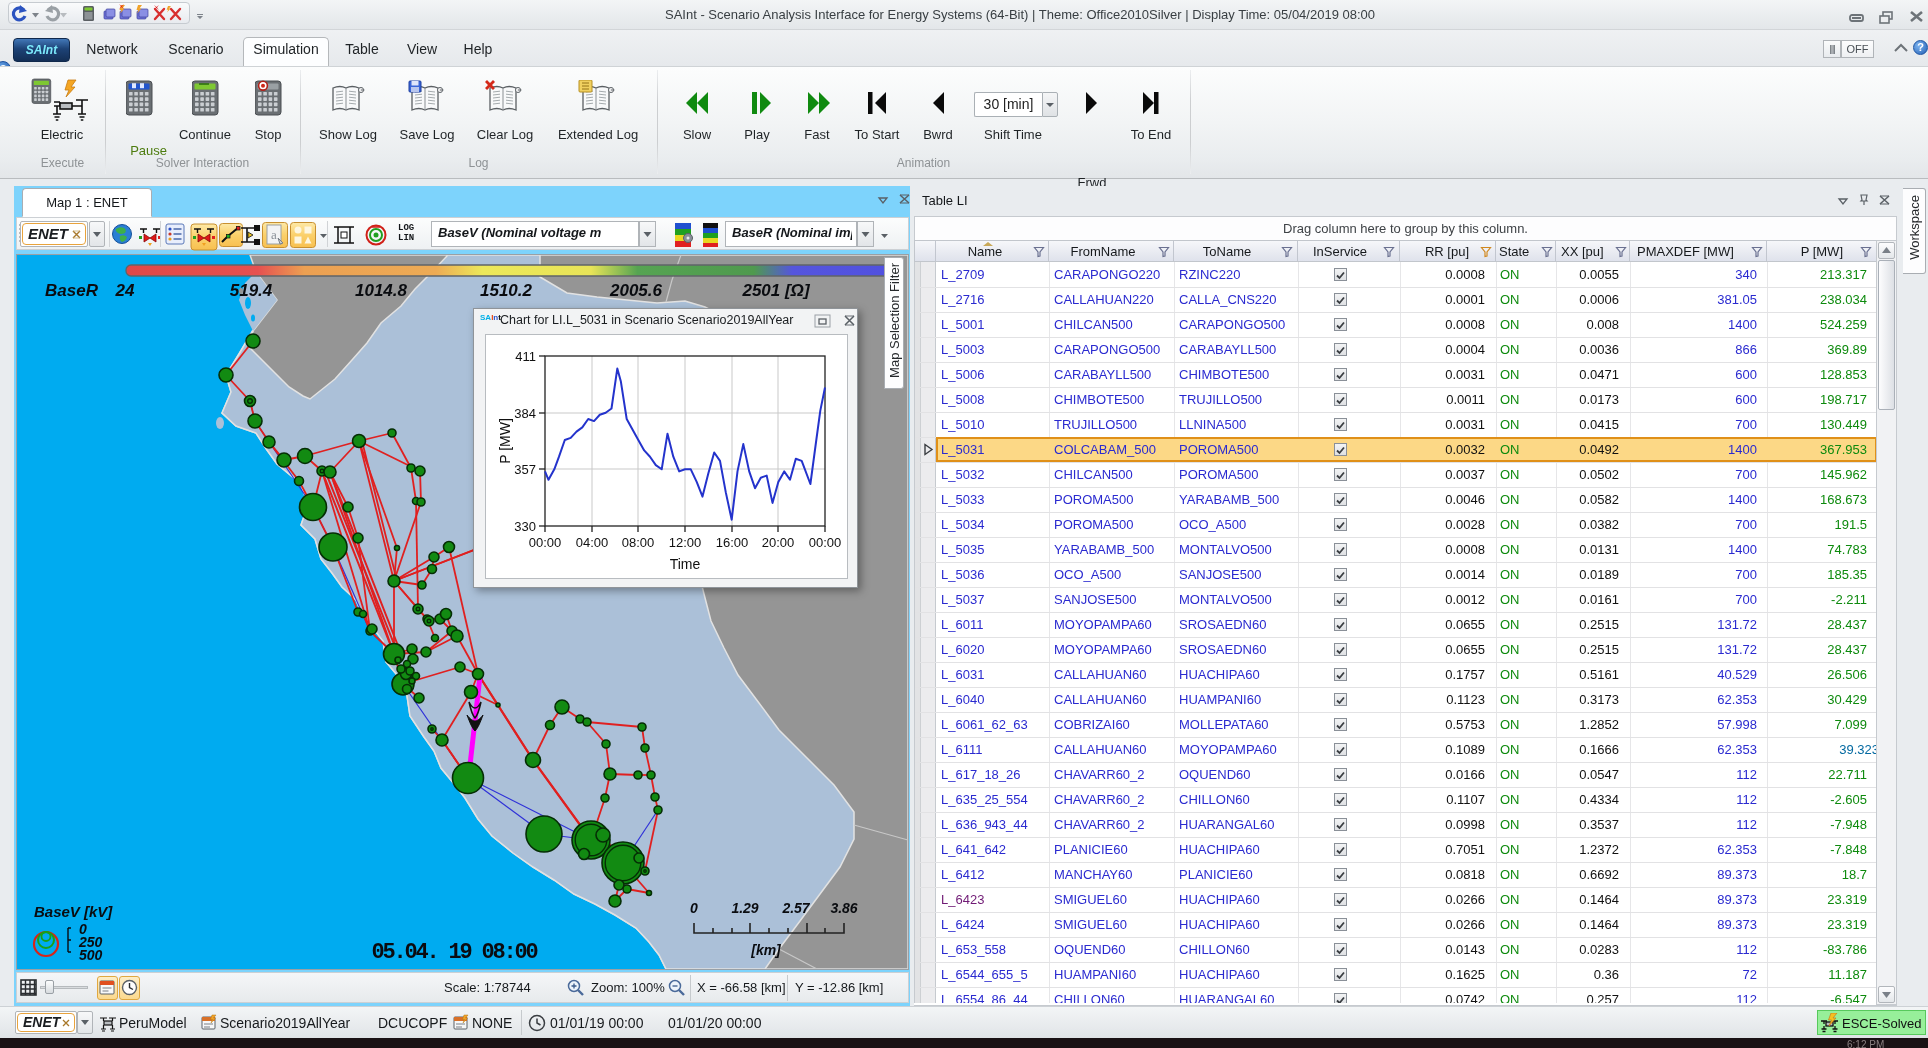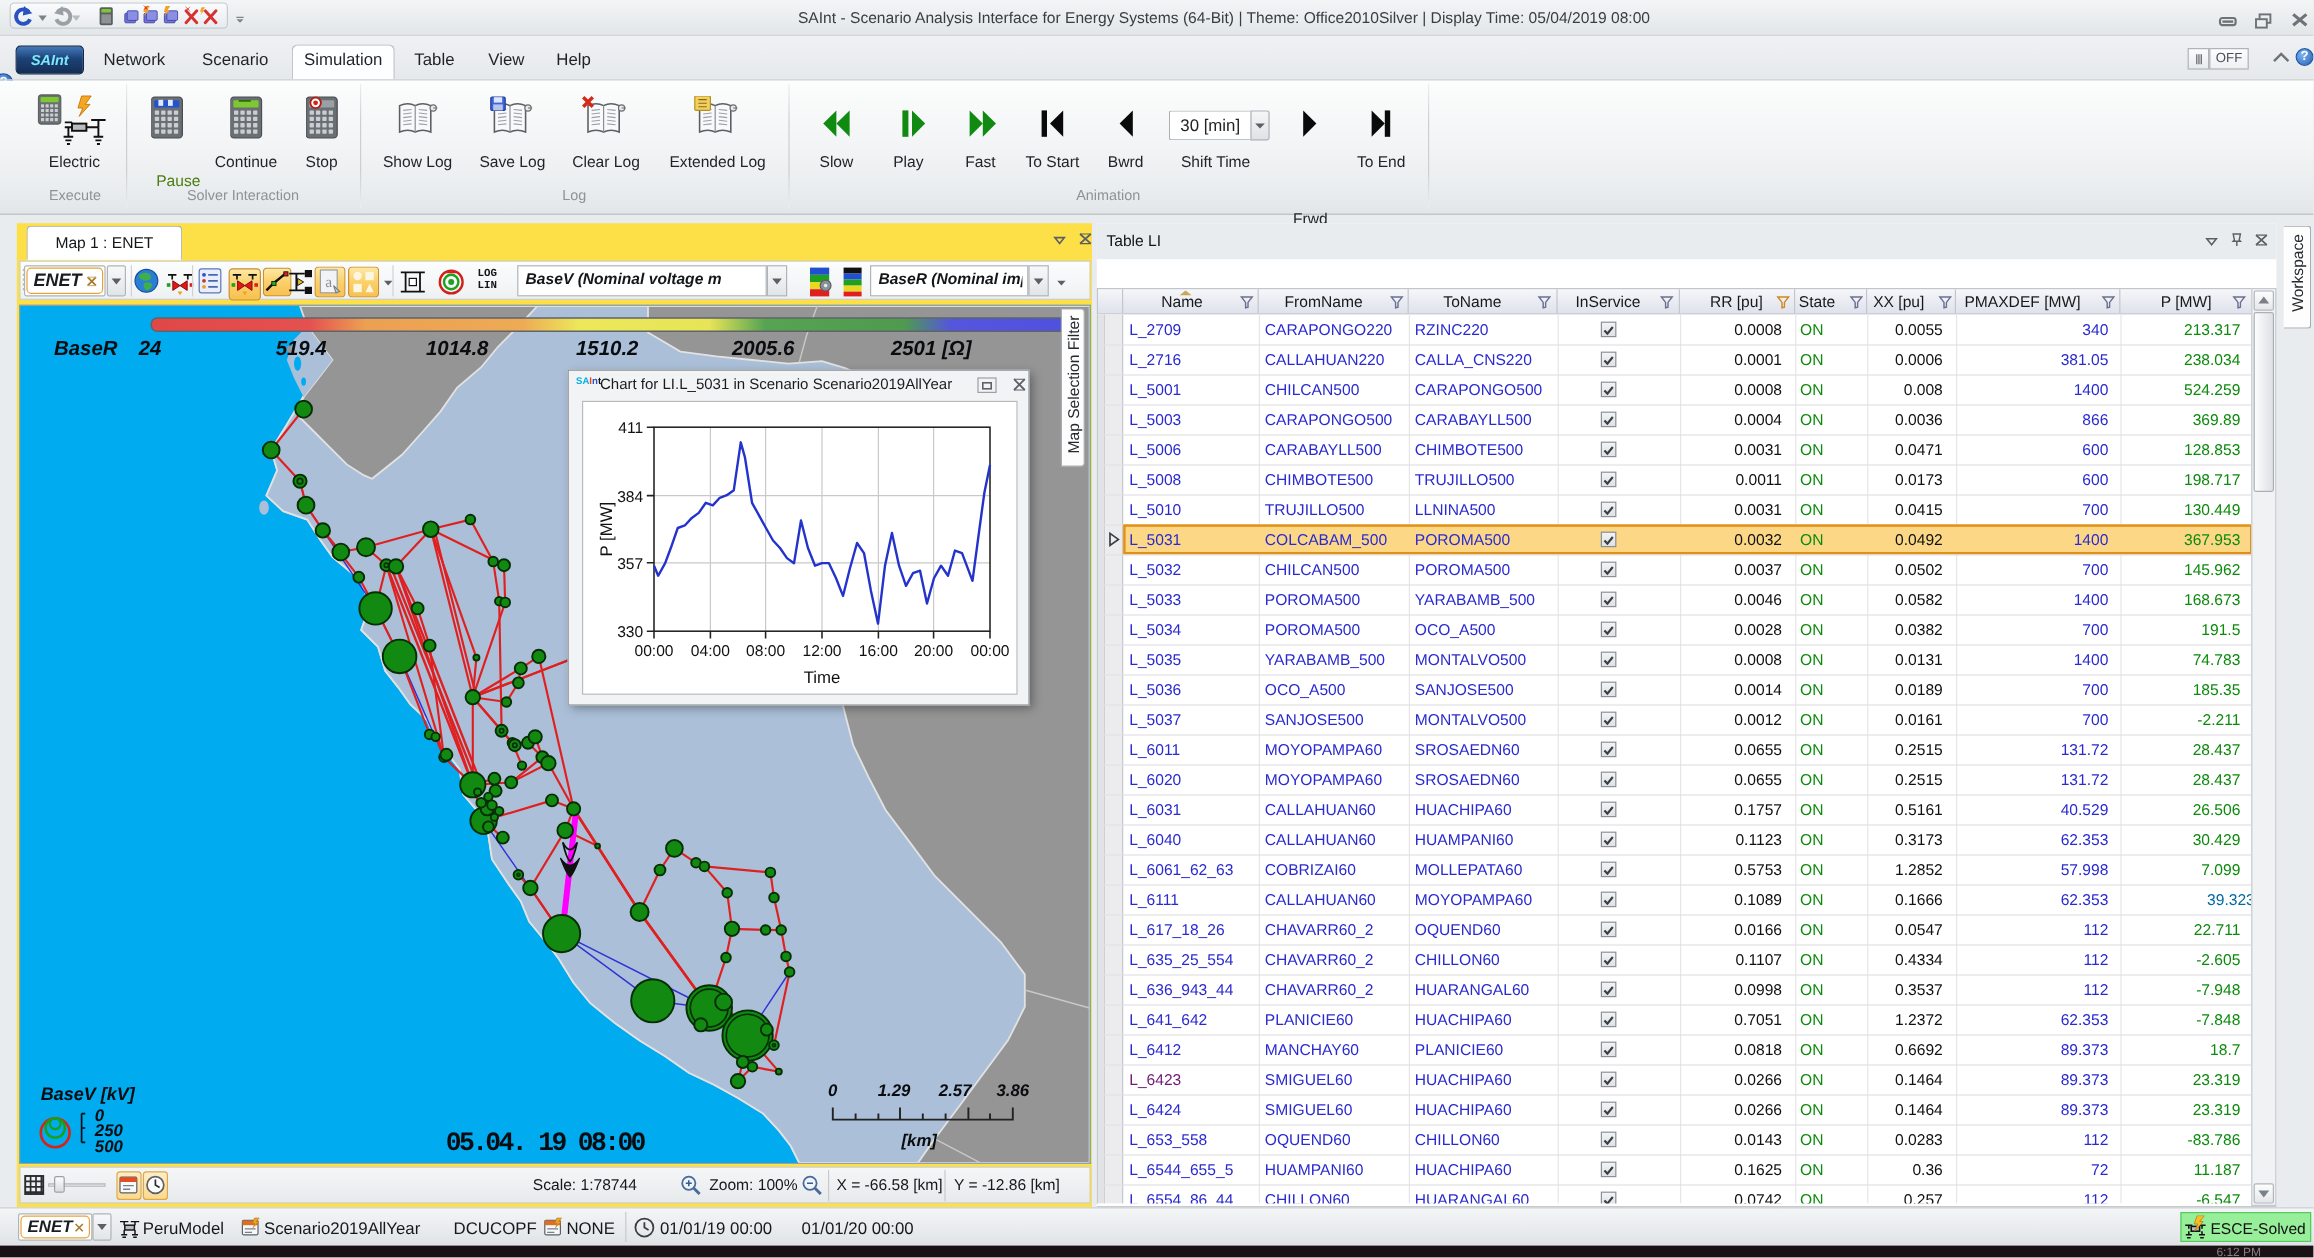--- a/index.html
+++ b/index.html
@@ -287,21 +287,21 @@
 <svg class="abs" style="left:1130px;top:88px;" width="42" height="30" viewBox="0 0 42 30">
     <path d="M 13 4 L 24 15 L 13 26 Z" fill="#0a0a0a"></path>
     <rect x="24" y="4" width="4.5" height="22" fill="#0a0a0a"></rect>
   </svg>
 
 <div class="abs" style="left:974px;top:92px;width:68px;height:25px;background:#fff;border:1px solid #aab0b5;border-right:none;border-radius:2px 0 0 2px;font-size:14px;color:#222;text-align:center;line-height:23px;">30 [min]</div>
 <div class="abs" style="left:1042px;top:92px;width:16px;height:25px;background:linear-gradient(#f5f6f7,#dfe2e5);border:1px solid #aab0b5;border-radius:0 2px 2px 0;"><svg width="14" height="23">
       <path d="M 3 10 l 8 0 -4 4 z" fill="#5a6066"></path>
     </svg></div>
 
-<div class="abs" style="left:14px;top:186px;width:896px;height:820px;background:#fde047;">
+<div class="abs" style="left:14px;top:186px;width:896px;height:820px;background:#7dd3fc;">
  <div class="abs" style="left:8px;top:2px;width:130px;height:29px;background:#fff;border:1px solid #a9adb2;border-bottom:1px solid #fff;border-radius:4px 4px 0 0;font-size:13px;color:#14171a;text-align:center;line-height:27px;z-index:2;">Map 1 : ENET</div>
  <div class="abs" style="left:862px;top:8px;width:14px;height:12px;"><svg width="14" height="12">
         <path d="M 3 4 l 8 0 -4 5 z" fill="none" stroke="#5a6066" stroke-width="1.3"></path>
       </svg></div>
  <div class="abs" style="left:884px;top:7px;width:14px;height:12px;"><svg width="14" height="12">
         <path d="M 2 2 L 11 10 M 11 2 L 2 10" stroke="#5a6066" stroke-width="1.5"></path>
         <path d="M 2 2 l 9 0 M 2 10 l 9 0" stroke="#5a6066" stroke-width="1"></path>
       </svg></div>
  <div class="abs" style="left:2px;top:31px;width:893px;height:33px;background:linear-gradient(#fcfdfd,#eef1f3);border:1px solid #ccd0d4;"></div>
  <div class="abs" style="left:2px;top:68px;width:893px;height:716px;border:1px solid #9aa0a5;background:#00abf0;"></div>
@@ -797,20 +797,21 @@
  <div class="abs" style="left:922px;top:9px;width:14px;height:11px;"><svg width="14" height="11">
         <path d="M 3 3 l 8 0 -4 5 z" fill="none" stroke="#5a6066" stroke-width="1.3"></path>
       </svg></div>
  <div class="abs" style="left:944px;top:7px;width:12px;height:14px;"><svg width="12" height="14">
         <path d="M 3 2 l 6 0 -1 5 1 1 -6 0 1 -1 z M 6 8 l 0 4" stroke="#5a6066" stroke-width="1.2" fill="none"></path>
       </svg></div>
  <div class="abs" style="left:964px;top:8px;width:14px;height:12px;"><svg width="14" height="12">
         <path d="M 2 2 L 11 10 M 11 2 L 2 10" stroke="#5a6066" stroke-width="1.5"></path>
         <path d="M 2 2 l 9 0 M 2 10 l 9 0" stroke="#5a6066" stroke-width="1"></path>
       </svg></div>
+ <div class="abs" style="left:0;top:30px;width:983px;height:24px;background:#fdfdfe;border:1px solid #c6cacf;border-bottom:none;text-align:center;font-size:13px;color:#3e4246;line-height:23px;">Drag column here to group by this column.</div>
  <div class="abs" style="left:0;top:54px;width:983px;height:22px;background:linear-gradient(#f6f7fa,#e8eaf1 60%,#dfe2ec);border:1px solid #c2c6cc;"></div>
 <div class="abs" style="left:21px;top:55px;width:1px;height:20px;background:#c2c6cf;"></div>
     <div class="abs" style="left:134px;top:55px;width:1px;height:20px;background:#c2c6cf;"></div>
     <div class="abs" style="left:259px;top:55px;width:1px;height:20px;background:#c2c6cf;"></div>
     <div class="abs" style="left:383px;top:55px;width:1px;height:20px;background:#c2c6cf;"></div>
     <div class="abs" style="left:485px;top:55px;width:1px;height:20px;background:#c2c6cf;"></div>
     <div class="abs" style="left:581px;top:55px;width:1px;height:20px;background:#c2c6cf;"></div>
     <div class="abs" style="left:641px;top:55px;width:1px;height:20px;background:#c2c6cf;"></div>
     <div class="abs" style="left:715px;top:55px;width:1px;height:20px;background:#c2c6cf;"></div>
     <div class="abs" style="left:852px;top:55px;width:1px;height:20px;background:#c2c6cf;"></div>

